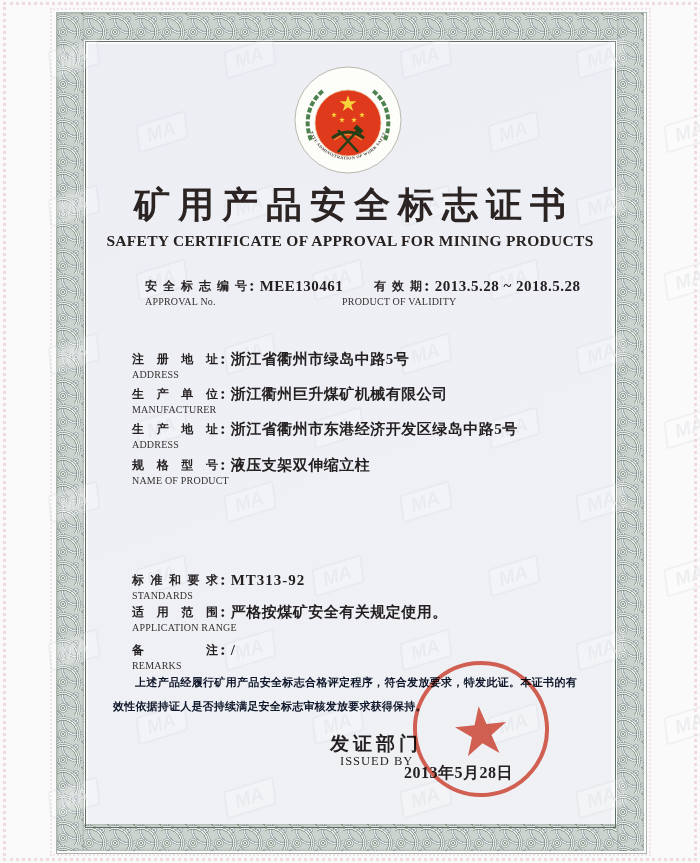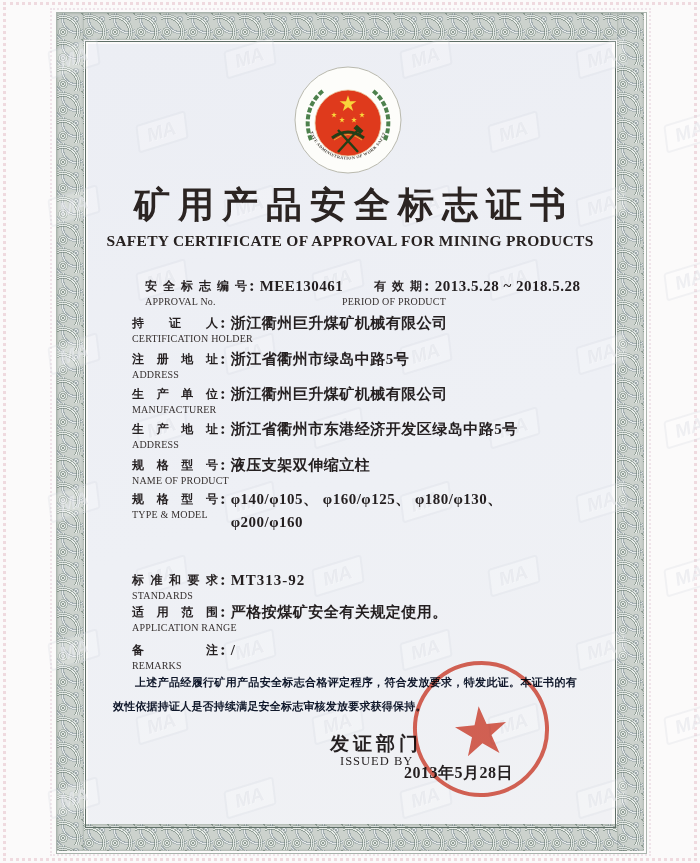--- a/index.html
+++ b/index.html
@@ -156,28 +156,24 @@
     <div class="title-cn">矿用产品安全标志证书</div>
     <div class="title-en">SAFETY CERTIFICATE OF APPROVAL FOR MINING PRODUCTS</div>
 
     <div class="frow" style="top:276px;left:0;width:700px;">
       <div class="fgroup" style="left:145px;">
         <span class="zh" style="width:102px;">安全标志编号</span><span class="colon">:</span><span class="val">MEE130461</span>
         <span class="en">APPROVAL No.</span>
       </div>
       <div class="fgroup" style="left:342px;">
         <span class="zh" style="width:48px;margin-left:32px;">有效期</span><span class="colon">:</span><span class="val">2013.5.28 ~ 2018.5.28</span>
-        <span class="en">PERIOD OF PRODUCT</span>
+        <span class="en">PRODUCT OF VALIDITY</span>
       </div>
     </div>
 
-    <div class="frow" style="top:313px;">
-      <span class="zh">持证人</span><span class="colon">:</span><span class="val">浙江衢州巨升煤矿机械有限公司</span>
-      <span class="en">CERTIFICATION HOLDER</span>
-    </div>
 
     <div class="frow" style="top:349px;">
       <span class="zh">注册地址</span><span class="colon">:</span><span class="val">浙江省衢州市绿岛中路5号</span>
       <span class="en">ADDRESS</span>
     </div>
 
     <div class="frow" style="top:384px;">
       <span class="zh">生产单位</span><span class="colon">:</span><span class="val">浙江衢州巨升煤矿机械有限公司</span>
       <span class="en">MANUFACTURER</span>
     </div>
@@ -185,27 +181,20 @@
     <div class="frow" style="top:419px;">
       <span class="zh">生产地址</span><span class="colon">:</span><span class="val">浙江省衢州市东港经济开发区绿岛中路5号</span>
       <span class="en">ADDRESS</span>
     </div>
 
     <div class="frow" style="top:455px;">
       <span class="zh">规格型号</span><span class="colon">:</span><span class="val">液压支架双伸缩立柱</span>
       <span class="en">NAME OF PRODUCT</span>
     </div>
 
-    <div class="frow" style="top:489px;height:60px;">
-      <span class="zh">规格型号</span><span class="colon">:</span><span class="val" style="max-width:380px;">
-        <span style="display:block;">φ140/φ105、 φ160/φ125、 φ180/φ130、</span>
-        <span style="display:block;margin-top:3px;">φ200/φ160</span>
-      </span>
-      <span class="en">TYPE &amp; MODEL</span>
-    </div>
 
     <div class="frow" style="top:570px;">
       <span class="zh">标准和要求</span><span class="colon">:</span><span class="val" style="letter-spacing:1px;">MT313-92</span>
       <span class="en">STANDARDS</span>
     </div>
 
     <div class="frow" style="top:602px;">
       <span class="zh">适用范围</span><span class="colon">:</span><span class="val">严格按煤矿安全有关规定使用。</span>
       <span class="en">APPLICATION RANGE</span>
     </div>

